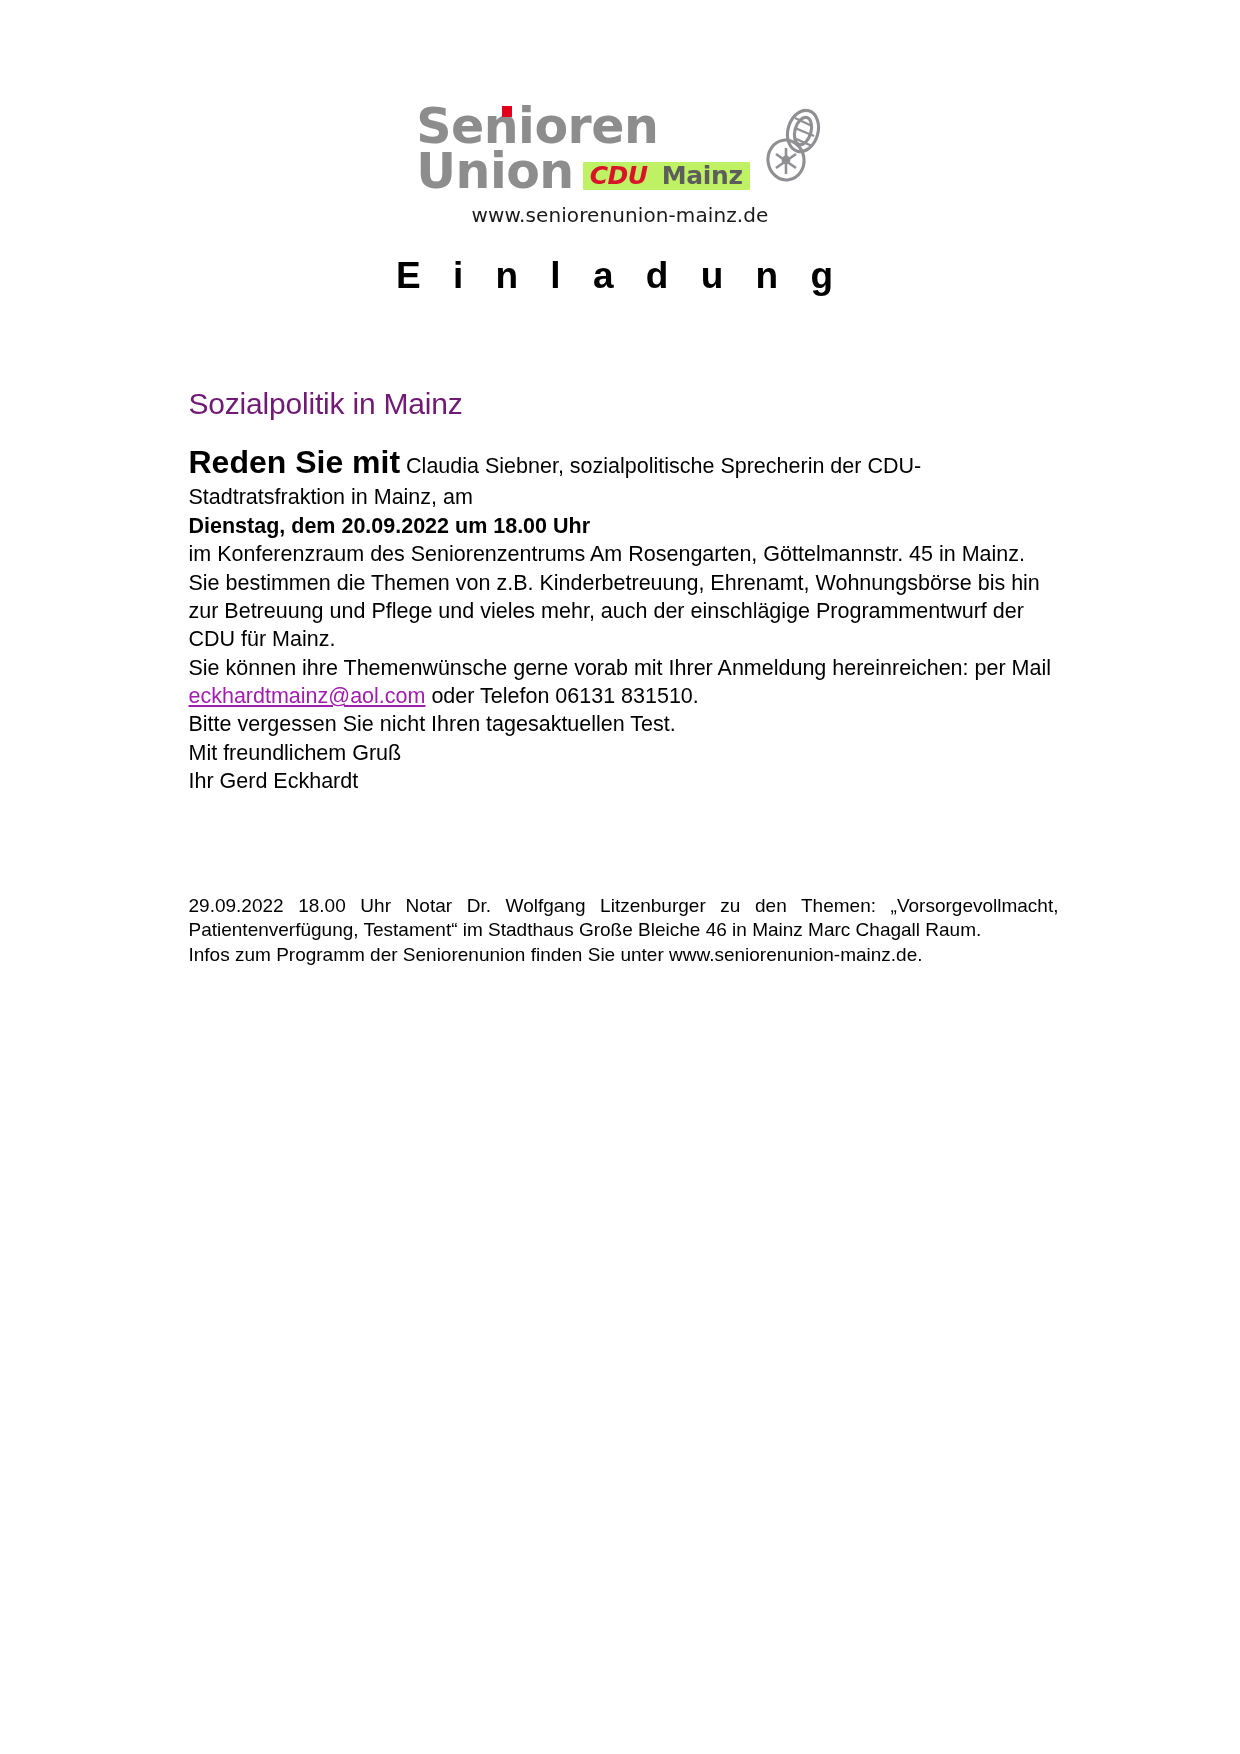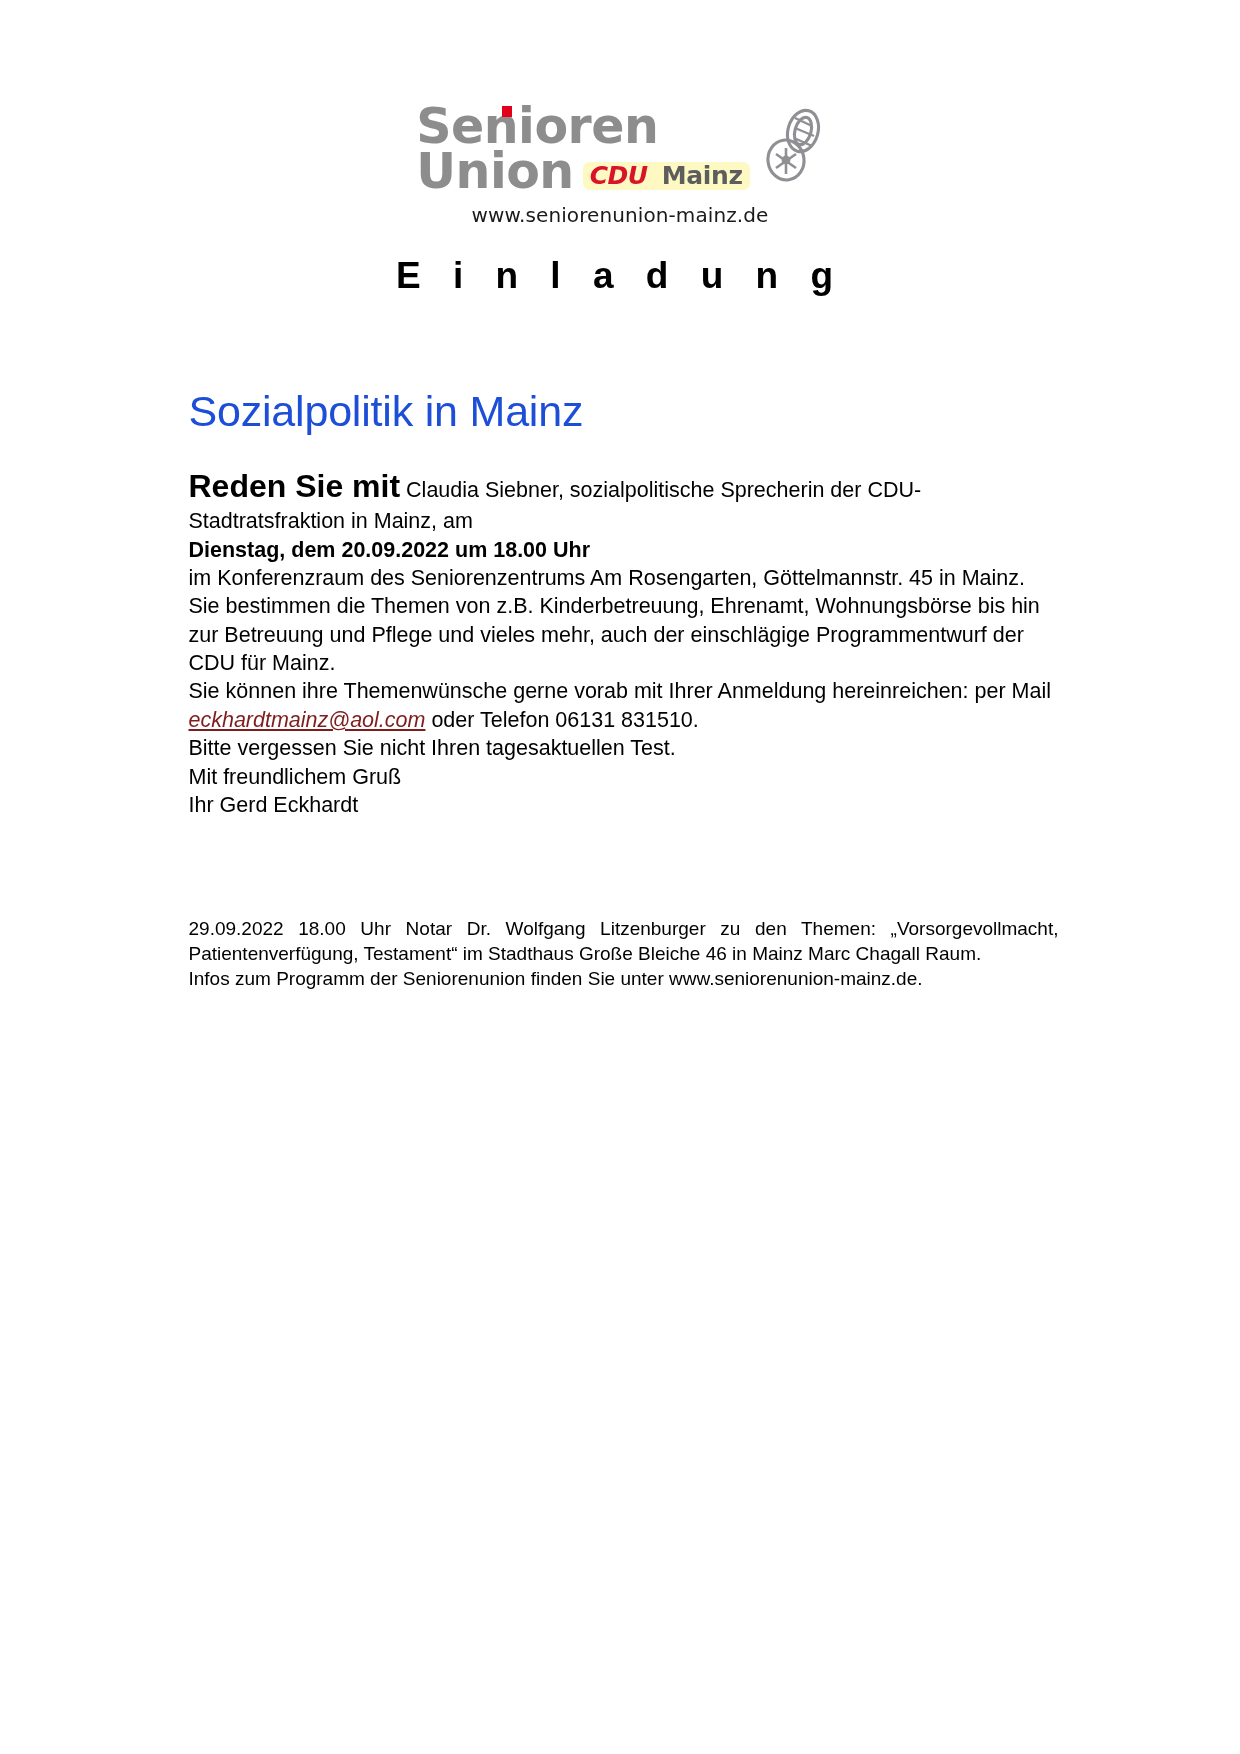--- a/index.html
+++ b/index.html
@@ -62,25 +62,25 @@
     position: absolute;
     left: 86px;
     top: 2px;
     width: 10px;
     height: 11px;
     background: #e2001a;
   }
   .cdu-badge {
     display: inline-flex;
     align-items: baseline;
-    background: #fef9c3;
+    background: #bef264;
     padding: 2px 7px 3px 7px;
     margin-left: 9px;
     margin-bottom: 4px;
-    border-radius: 7px;
+    border-radius: 1px;
   }
   .cdu-red {
     font-family: "DejaVu Sans", sans-serif;
     font-weight: bold;
     font-style: italic;
     font-size: 25px;
     color: #d8132a;
     letter-spacing: -0.5px;
   }
   .cdu-mainz {
@@ -113,23 +113,23 @@
     color: #000000;
   }
 
   
   .content {
     padding: 0 136px 0 143px;
   }
   .doc-title {
     margin-top: 90px;
     font-family: "Liberation Sans", sans-serif;
-    font-size: 43px;
+    font-size: 30px;
     font-weight: normal;
-    color: #1d4ed8;
+    color: #701a75;
     letter-spacing: -0.2px;
   }
   p.body-text {
     font-family: "Liberation Sans", sans-serif;
     font-size: 21.5px;
     line-height: 1.32;
     color: #000000;
     margin: 0;
   }
   .lead { margin-top: 77px; }
@@ -143,23 +143,22 @@
     font-size: 21.5px;
   }
   .venue   { margin-top: 31px; }
   .themes  { margin-top: 31px; }
   .contact { margin-top: 31px; }
   .testnote{ margin-top: 31px; }
   .greeting{ margin-top: 72px; }
   .signer  { margin-top: 28px; }
 
   a.mail-link {
-    color: #7f1d1d;
+    color: #a21caf;
     text-decoration: underline;
-    font-style: italic;
   }
 
   
   .termine {
     margin-top: 98px;
   }
   p.termin-text {
     font-family: "Liberation Sans", sans-serif;
     font-size: 19px;
     line-height: 1.3;

